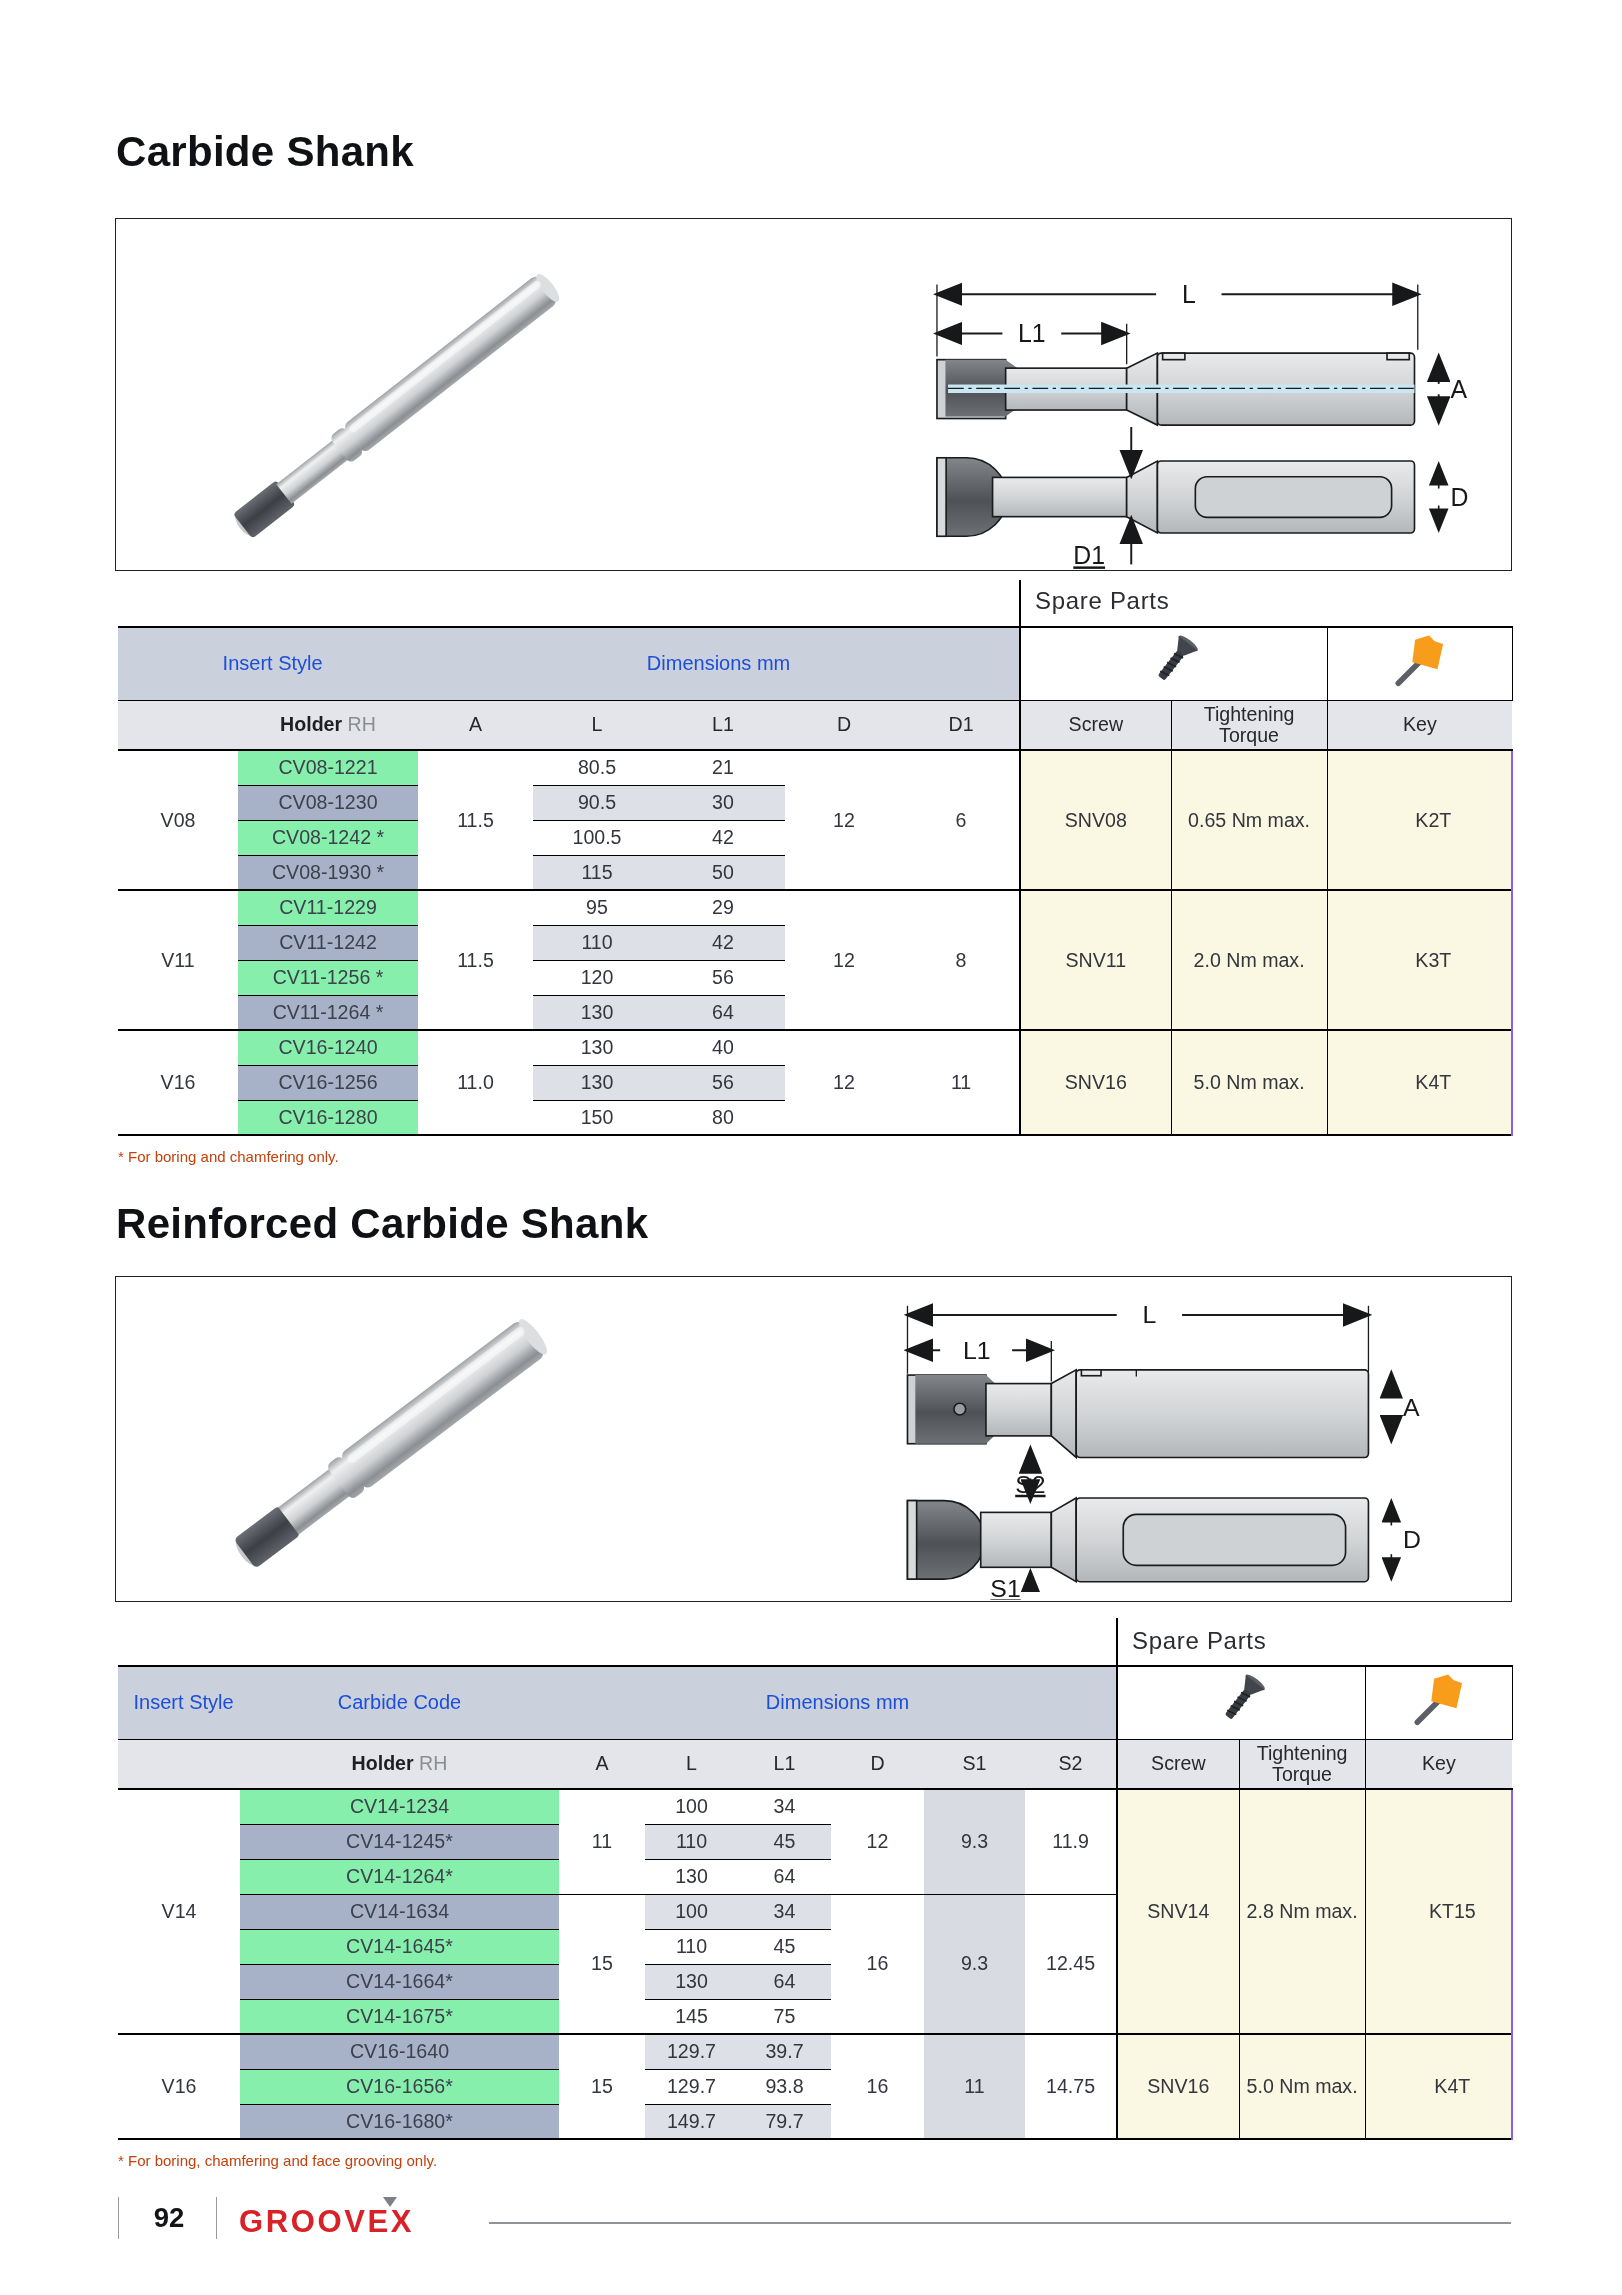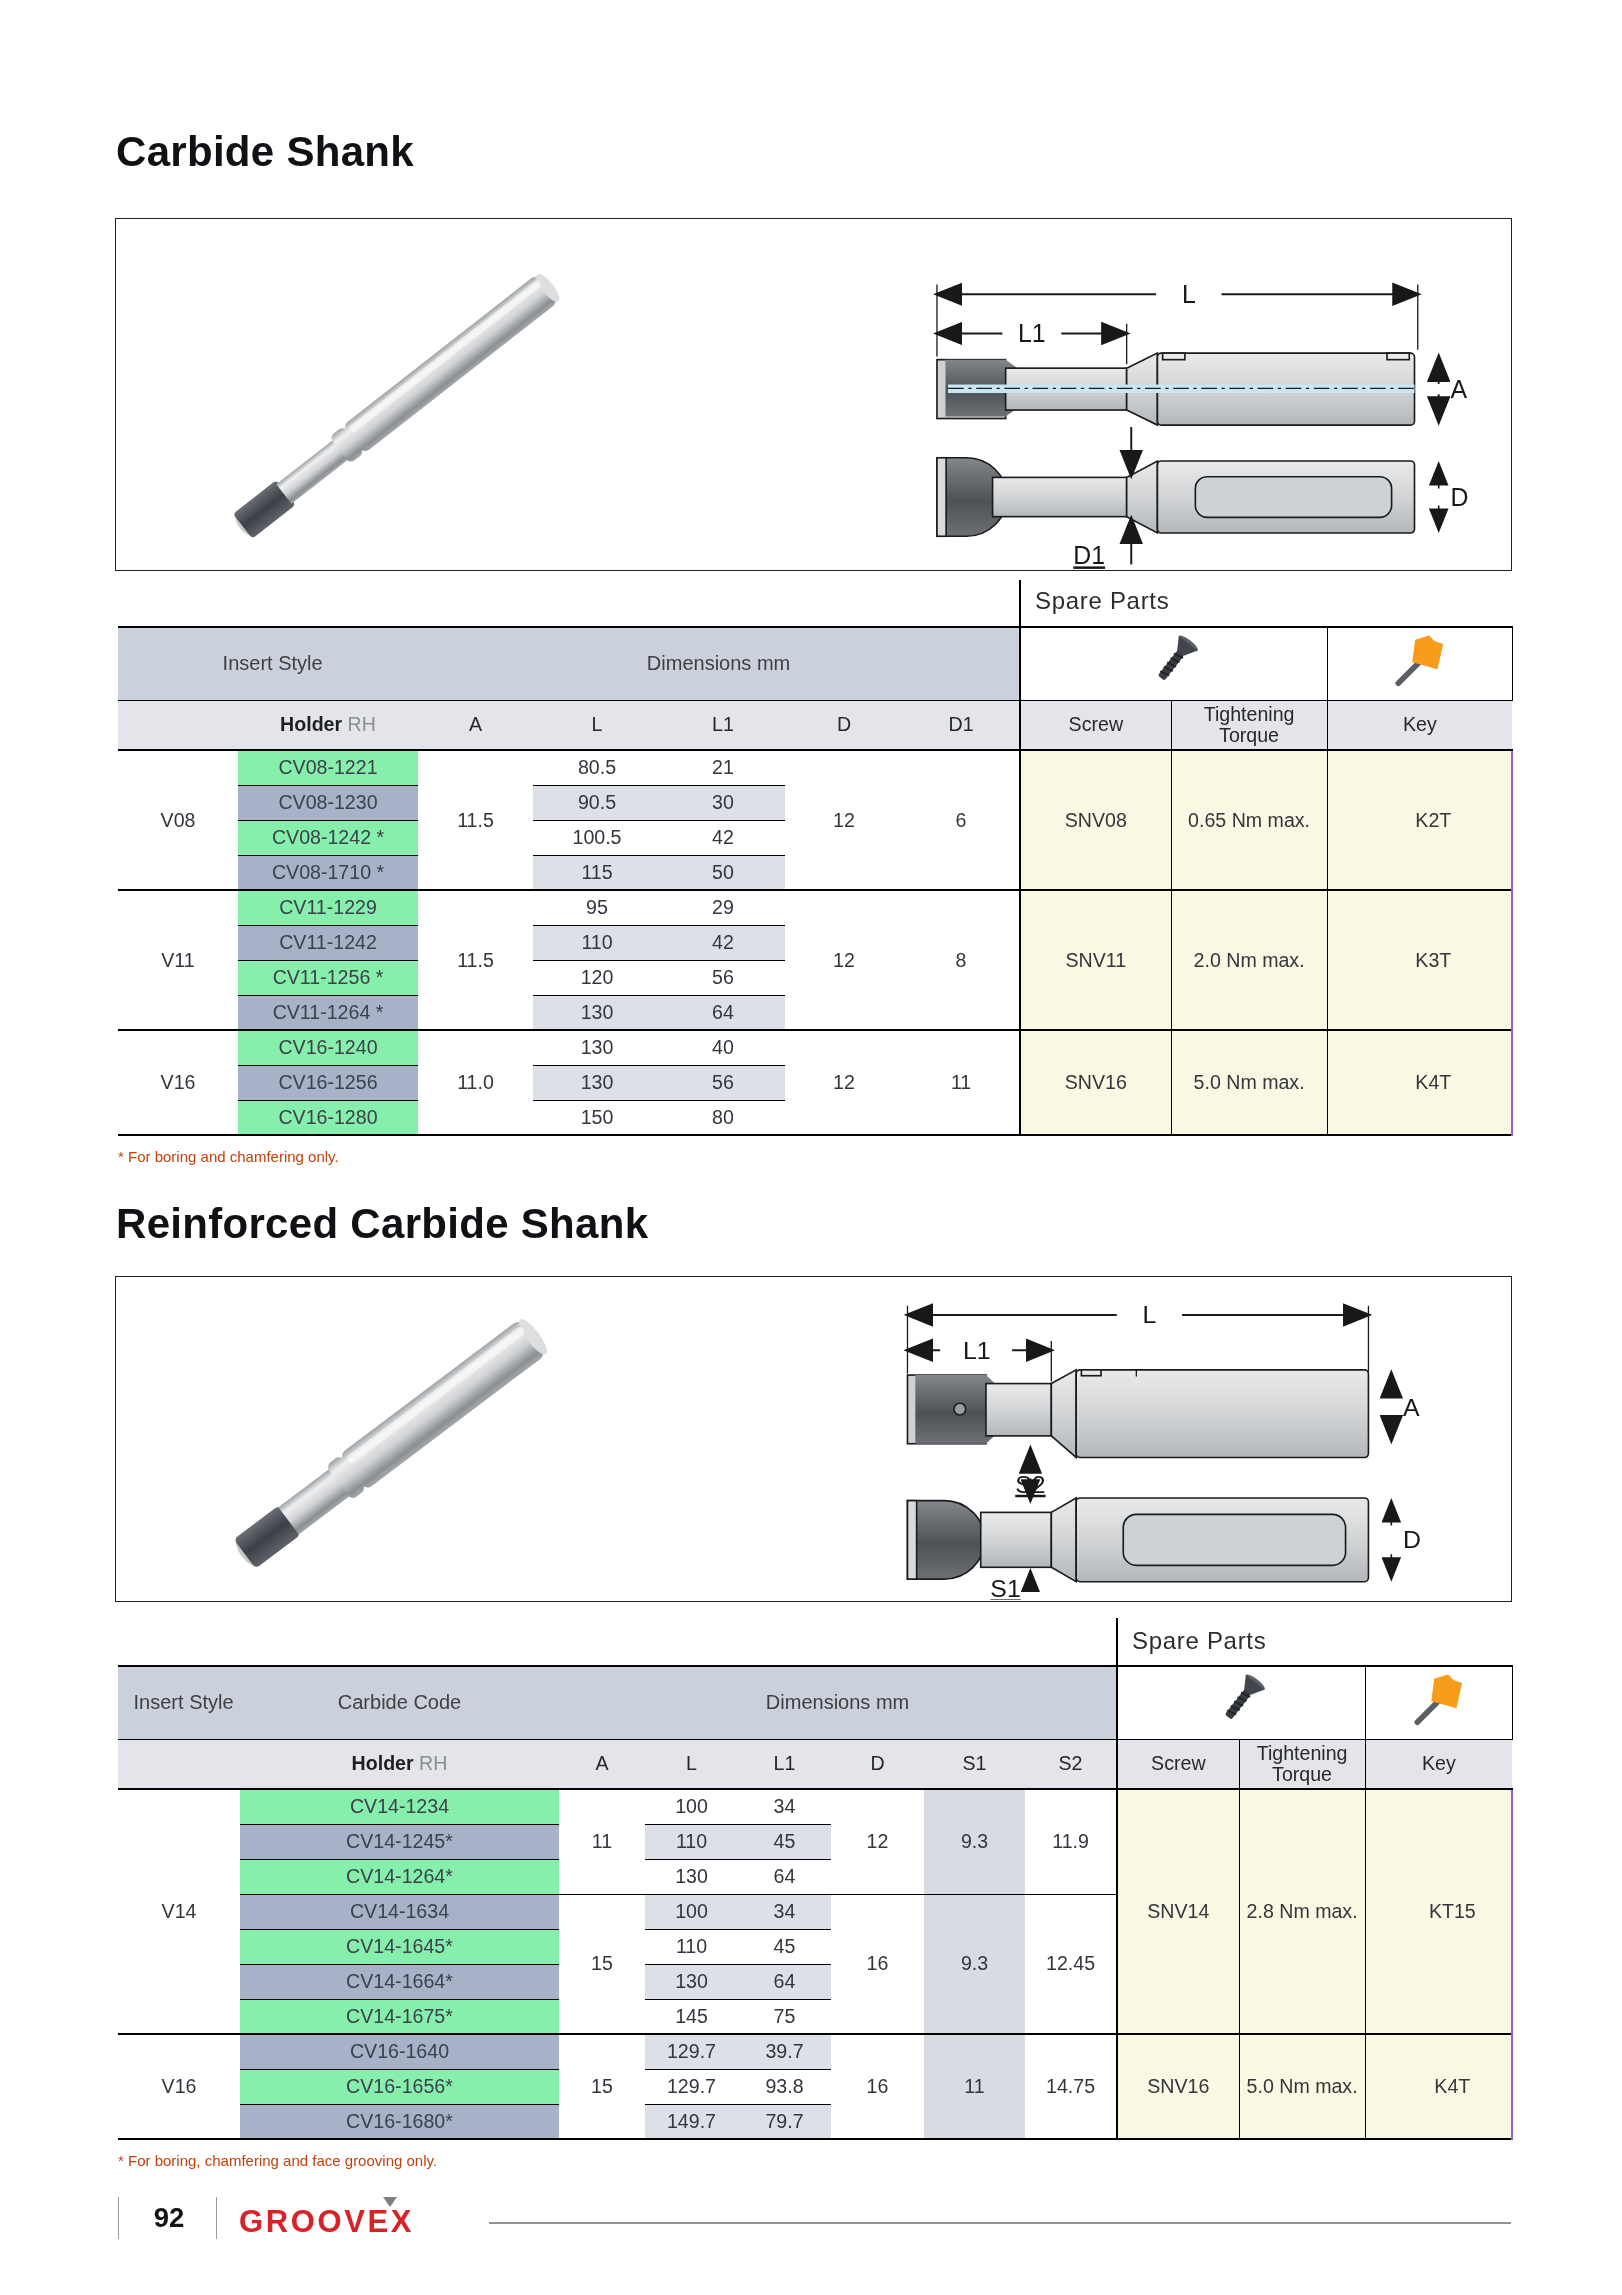--- a/index.html
+++ b/index.html
@@ -11,21 +11,21 @@
 
   .diagram-box { position:absolute; left:115px; width:1397px; border:1.3px solid #231f20; background:#fff; }
   .diagram-box svg { display:block; }
 
   .spare-label { position:absolute; font-size:24px; letter-spacing:0.7px; color:#2b2d31; }
   .vtick { position:absolute; width:2px; background:#000; }
 
   table.cat { position:absolute; left:118px; width:1393px; border-collapse:collapse; table-layout:fixed;
               font-size:19.6px; color:#33363d; border-top:2.6px solid #000; border-bottom:2.6px solid #000; }
   table.cat th, table.cat td { text-align:center; vertical-align:middle; font-weight:400; }
-  tr.h1 th { background:#cad0dc; height:73px; border-bottom:1.3px solid #000; font-size:20px; color:#404040; }
+  tr.h1 th { background:#cad0dc; height:73px; border-bottom:1.3px solid #000; font-size:20px; color:#1d4ed8; }
   tr.h1 th.imgc { background:#ffffff; }
   tr.h2 th { background:#e3e5ea; height:50px; border-bottom:2.6px solid #000; font-size:19.6px; color:#26282c; line-height:1.05; }
   th.hleft { text-align:left; padding-left:9.2px; }
   .bold { font-weight:700; color:#1d1f23; }
   .rh { color:#8a8d92; }
   tbody tr { height:35px; }
   tr.gs td { border-top:2px solid #000; }
   td.sgt { border-top:1.6px solid #000; }
   td.code, td.lv, td.l1v { border-bottom:1.3px solid #000; }
   td.code { color:#3c414b; }
@@ -211,21 +211,21 @@
           <td class="code dk">CV08-1230</td>
           <td class="lv sh">90.5</td>
           <td class="l1v sh">30</td>
         </tr>
       <tr>
           <td class="code lt">CV08-1242 *</td>
           <td class="lv">100.5</td>
           <td class="l1v">42</td>
         </tr>
       <tr>
-          <td class="code dk">CV08-1710 *</td>
+          <td class="code dk">CV08-1930 *</td>
           <td class="lv sh">115</td>
           <td class="l1v sh">50</td>
         </tr>
 
       <tr class="gs">
         <td rowspan="4">V11</td>
         <td class="code lt">CV11-1229</td>
         <td rowspan="4">11.5</td>
         <td class="lv">95</td>
         <td class="l1v">29</td>

